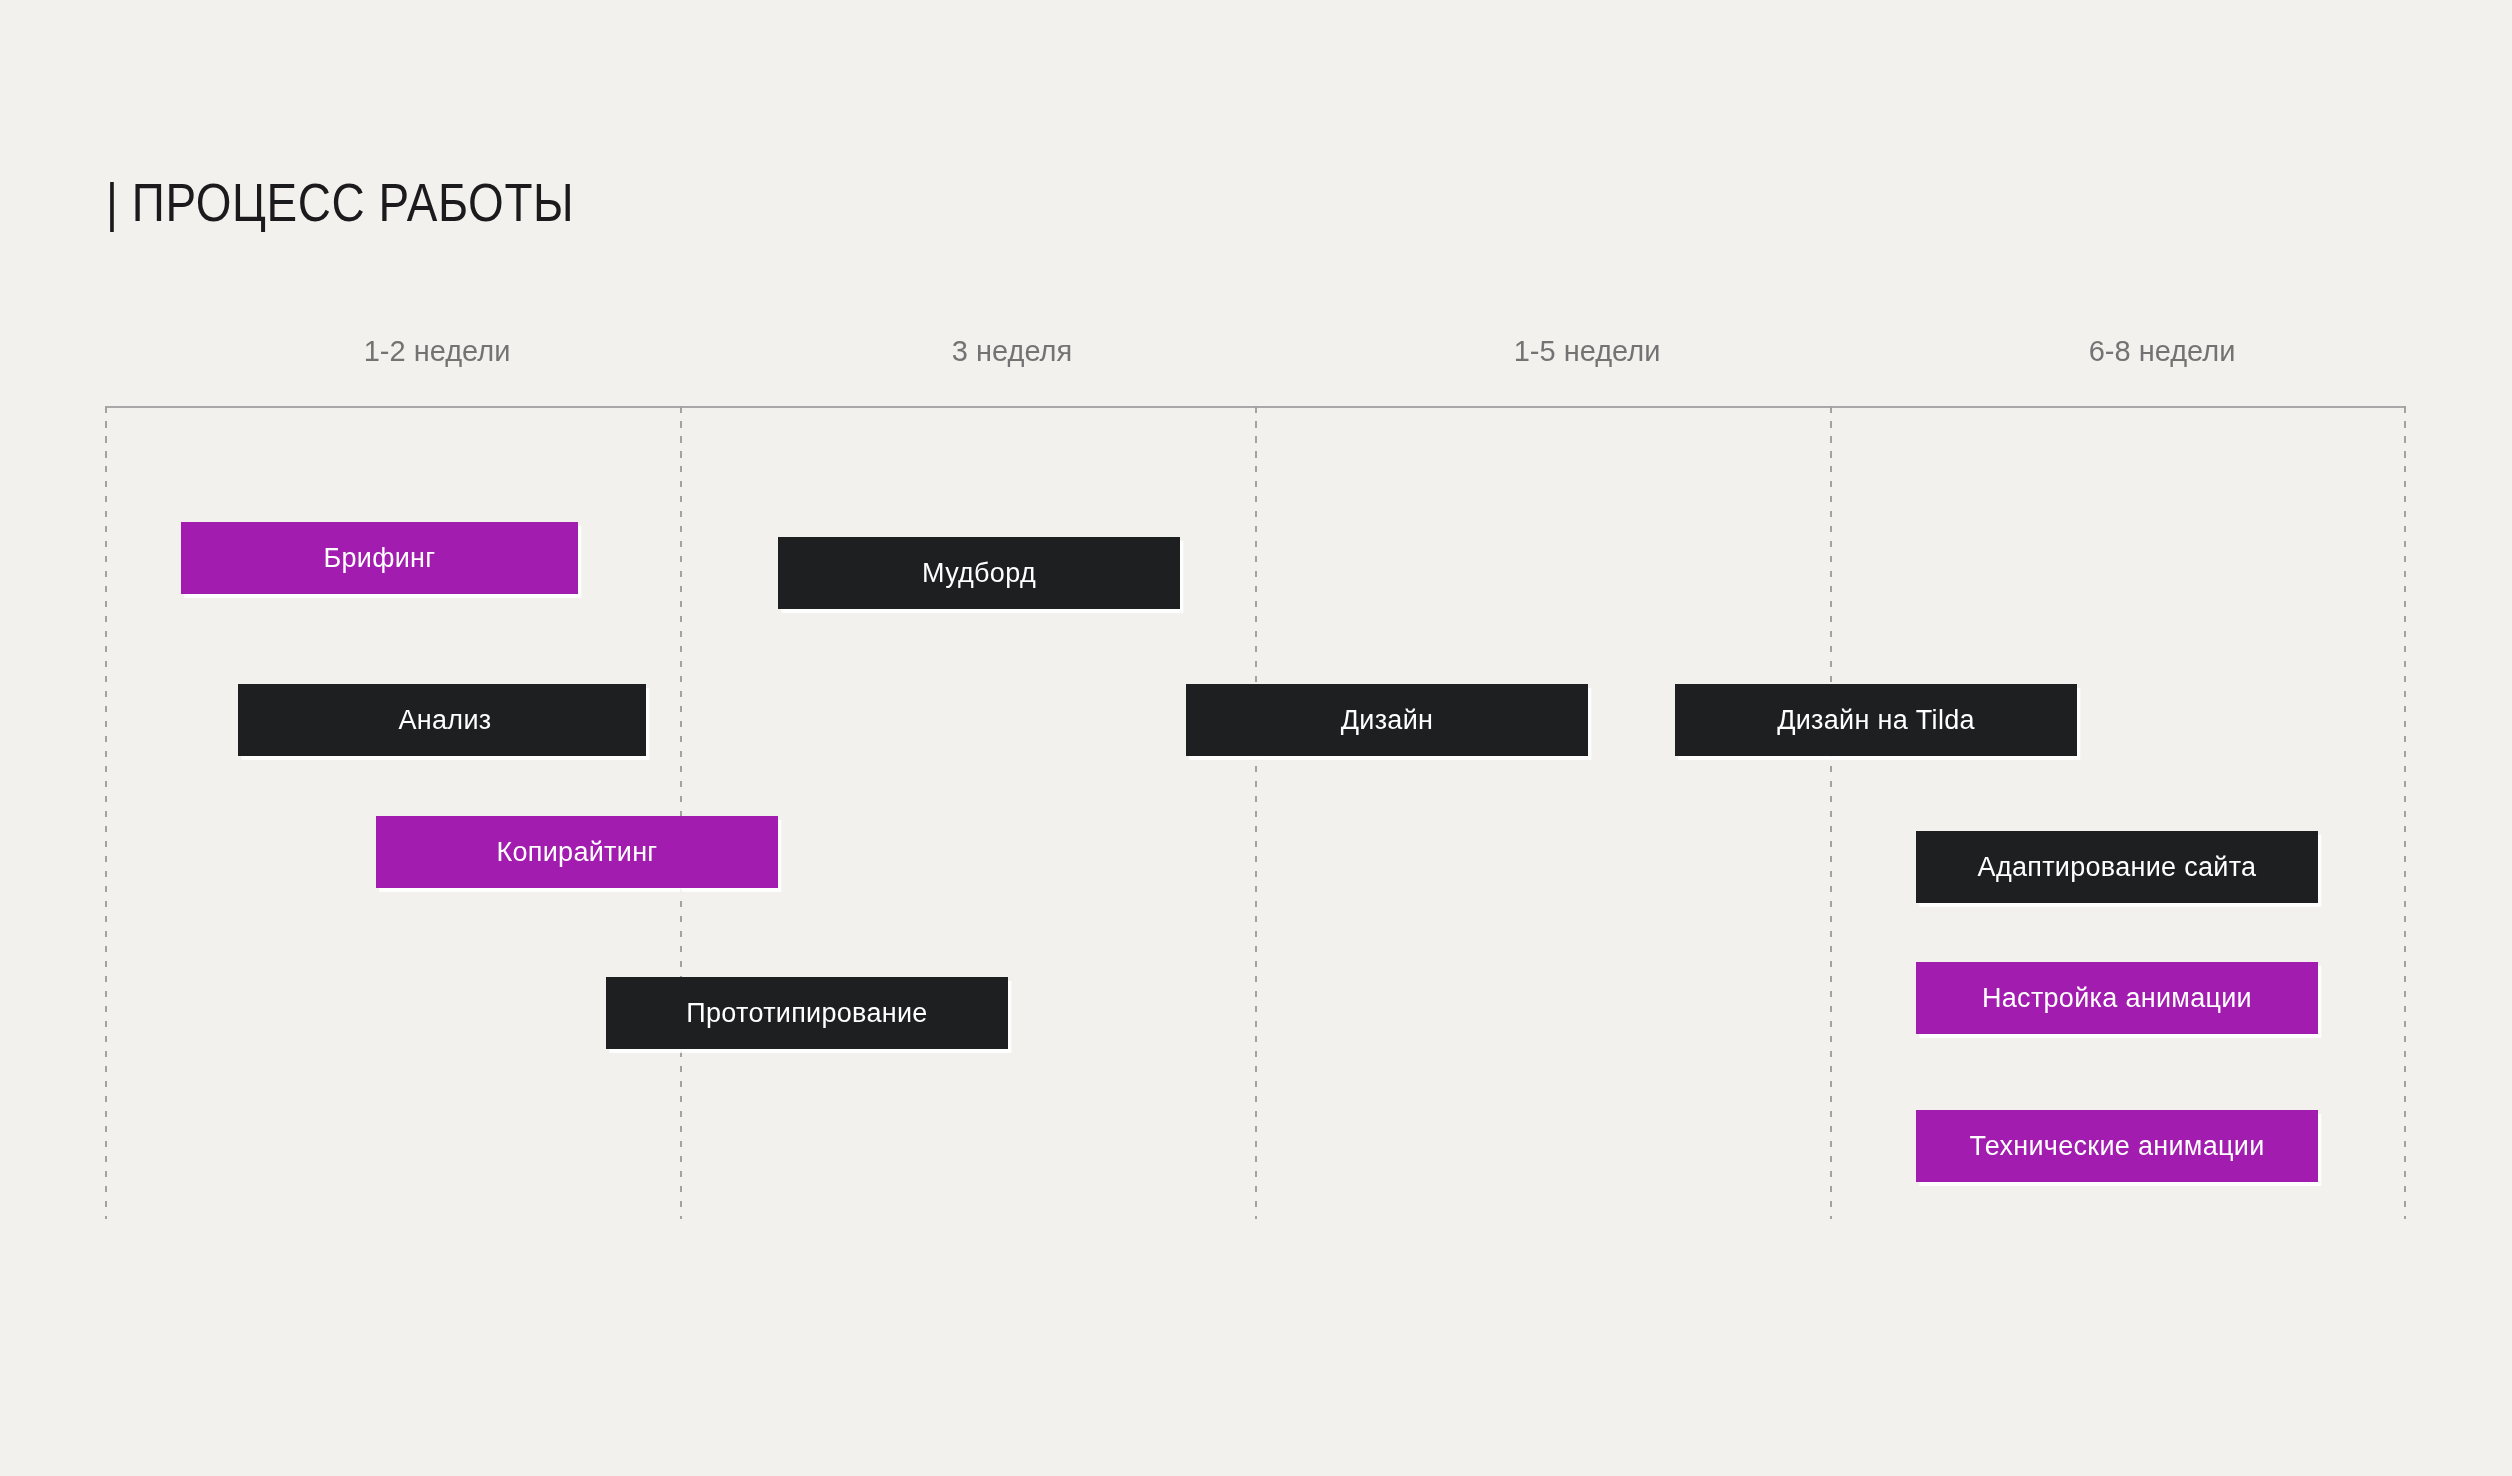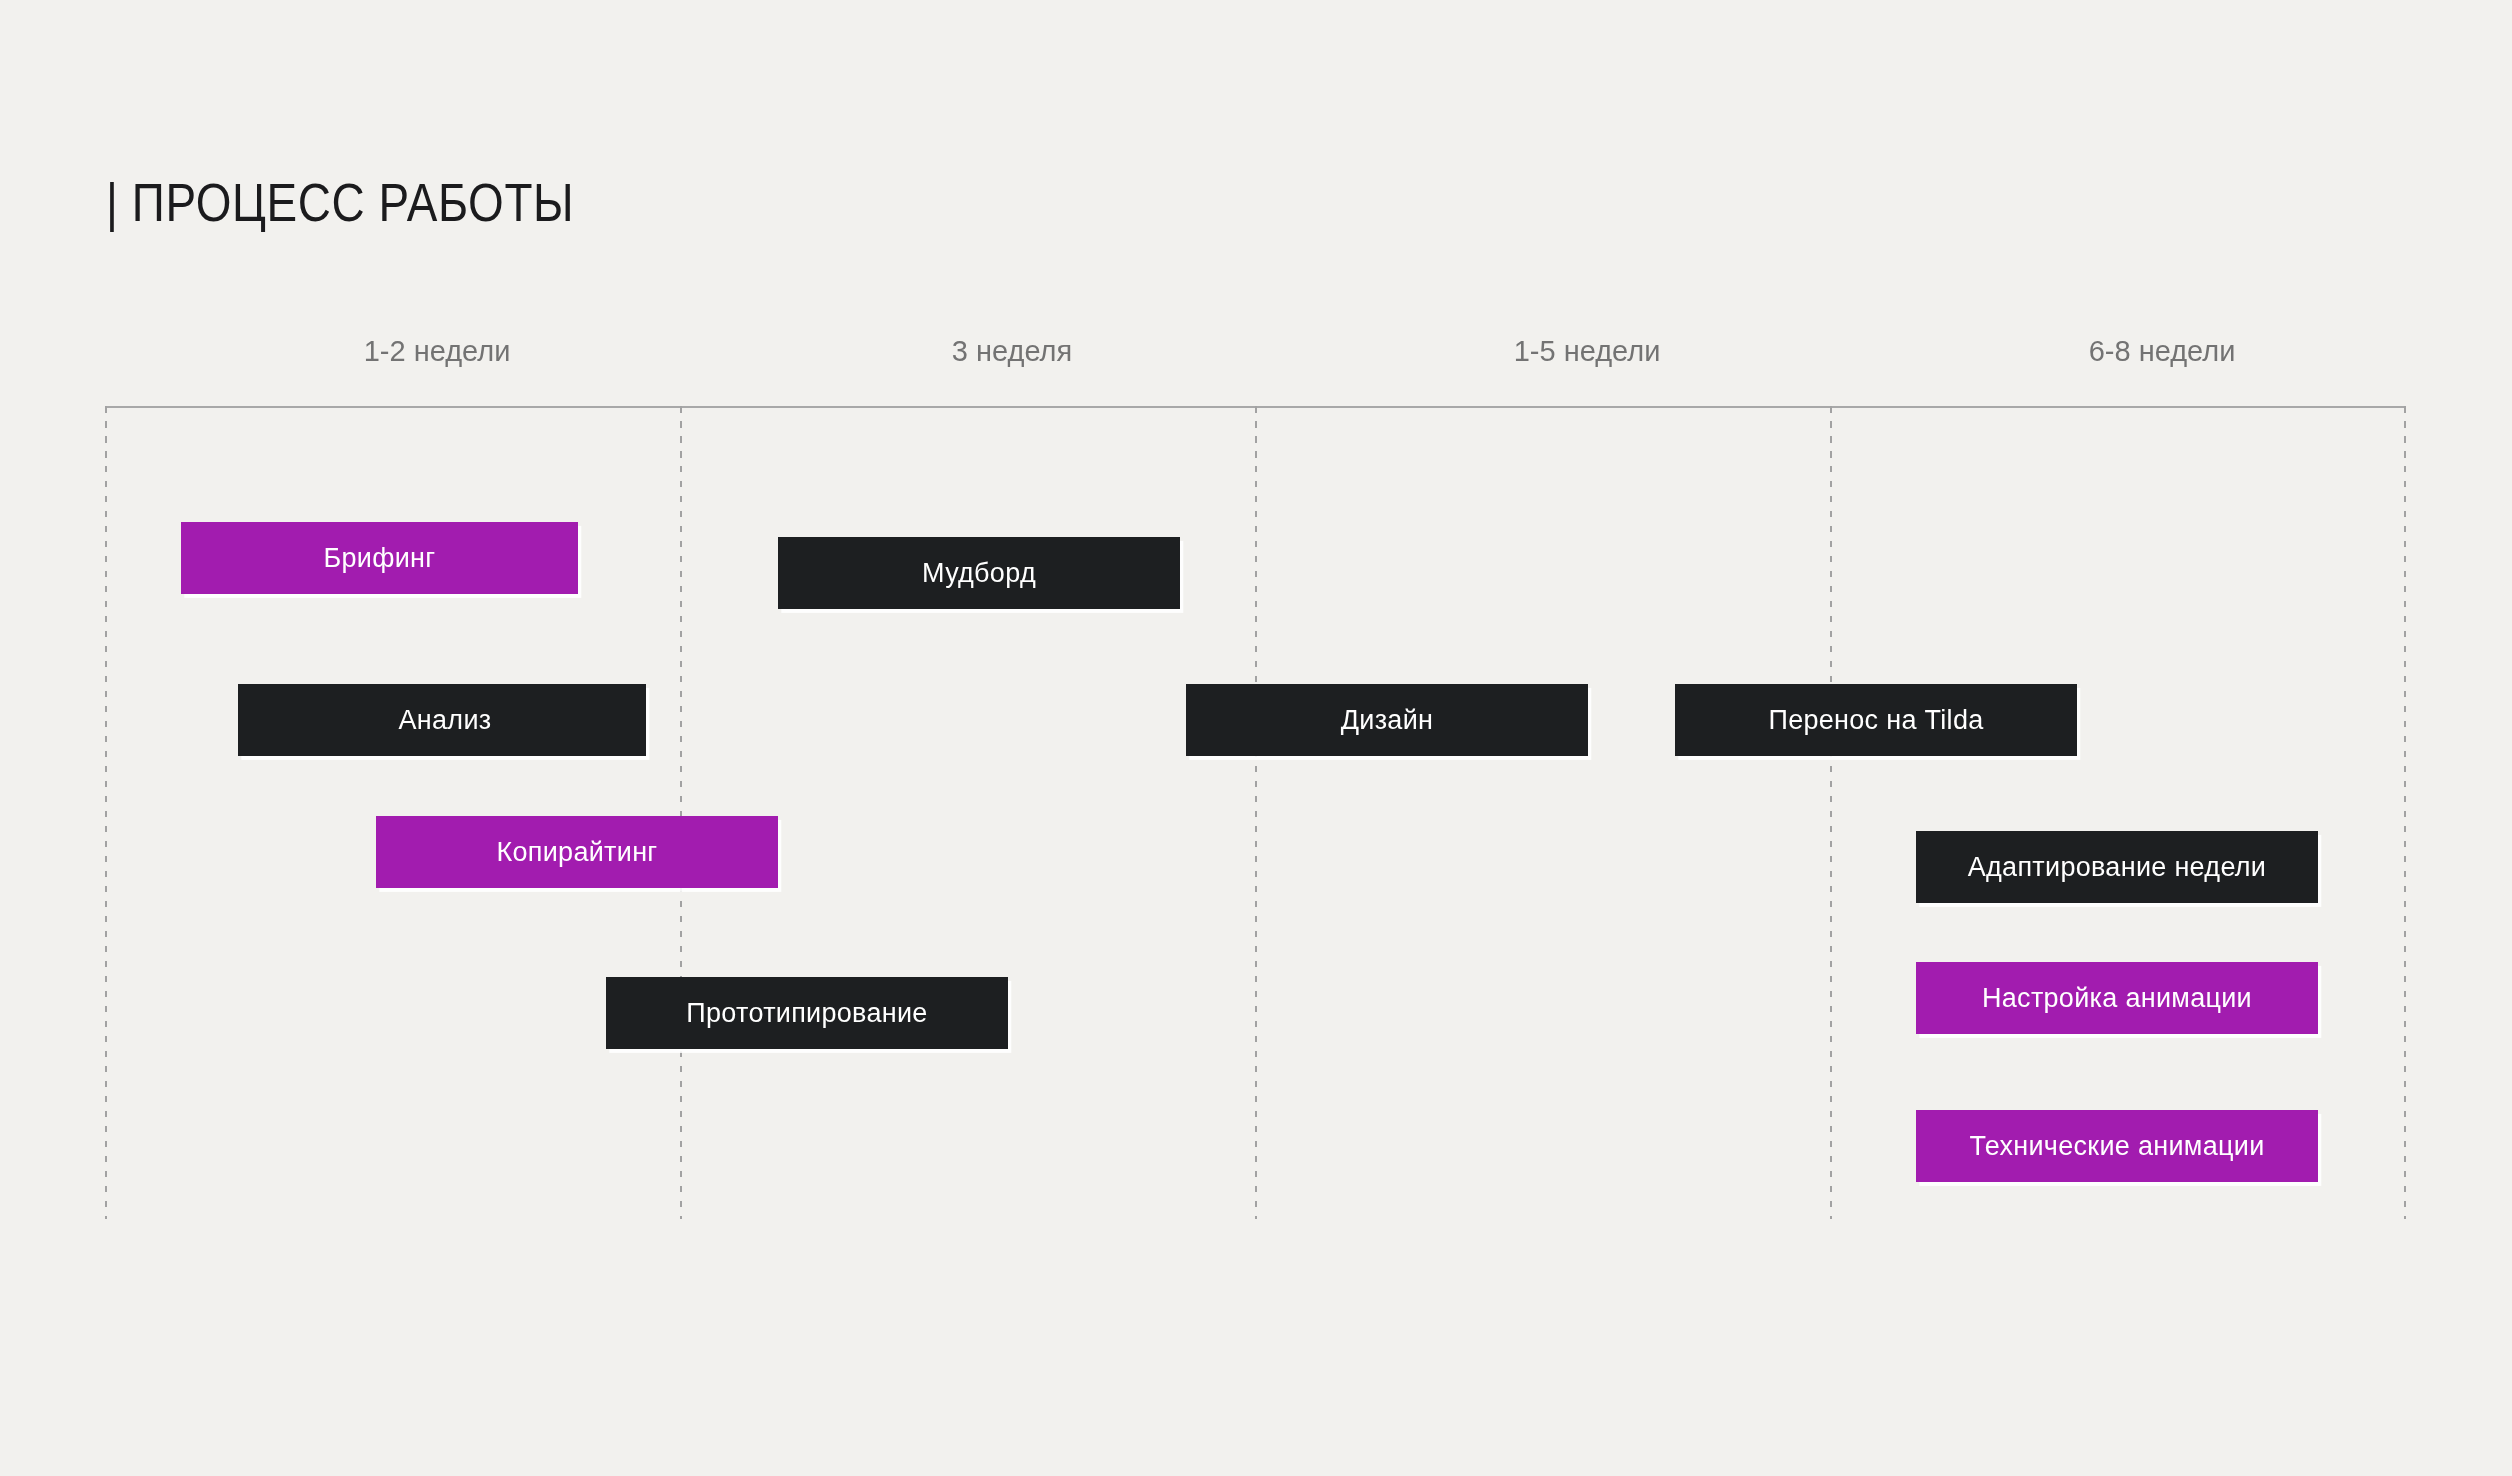--- a/index.html
+++ b/index.html
@@ -73,27 +73,27 @@
         <div class="bar dark" style="left: 778px; width: 402px; top: 522px;">
           <span class="bar-label">Мудборд</span>
         </div>
         <div class="bar dark" style="left: 238px; width: 402px; top: 669px; padding-left: 6px;">
           <span class="bar-label">Анализ</span>
         </div>
         <div class="bar dark" style="left: 1186px; width: 402px; top: 669px;">
           <span class="bar-label">Дизайн</span>
         </div>
         <div class="bar dark" style="left: 1675px; width: 402px; top: 669px;">
-          <span class="bar-label">Перенос на Tilda</span>
+          <span class="bar-label">Дизайн на Tilda</span>
         </div>
         <div class="bar gray" style="left: 376px; width: 402px; top: 816px;">
           <span class="bar-label">Копирайтинг</span>
         </div>
         <div class="bar dark" style="left: 1916px; width: 402px; top: 816px;">
-          <span class="bar-label">Адаптирование недели</span>
+          <span class="bar-label">Адаптирование сайта</span>
         </div>
         <div class="bar dark" style="left: 606px; width: 402px; top: 962px;">
           <span class="bar-label">Прототипирование</span>
         </div>
         <div class="bar gray" style="left: 1916px; width: 402px; top: 962px;">
           <span class="bar-label">Настройка анимации</span>
         </div>
         <div class="bar gray" style="left: 1916px; width: 402px; top: 1110px;">
           <span class="bar-label">Технические анимации</span>
         </div>

